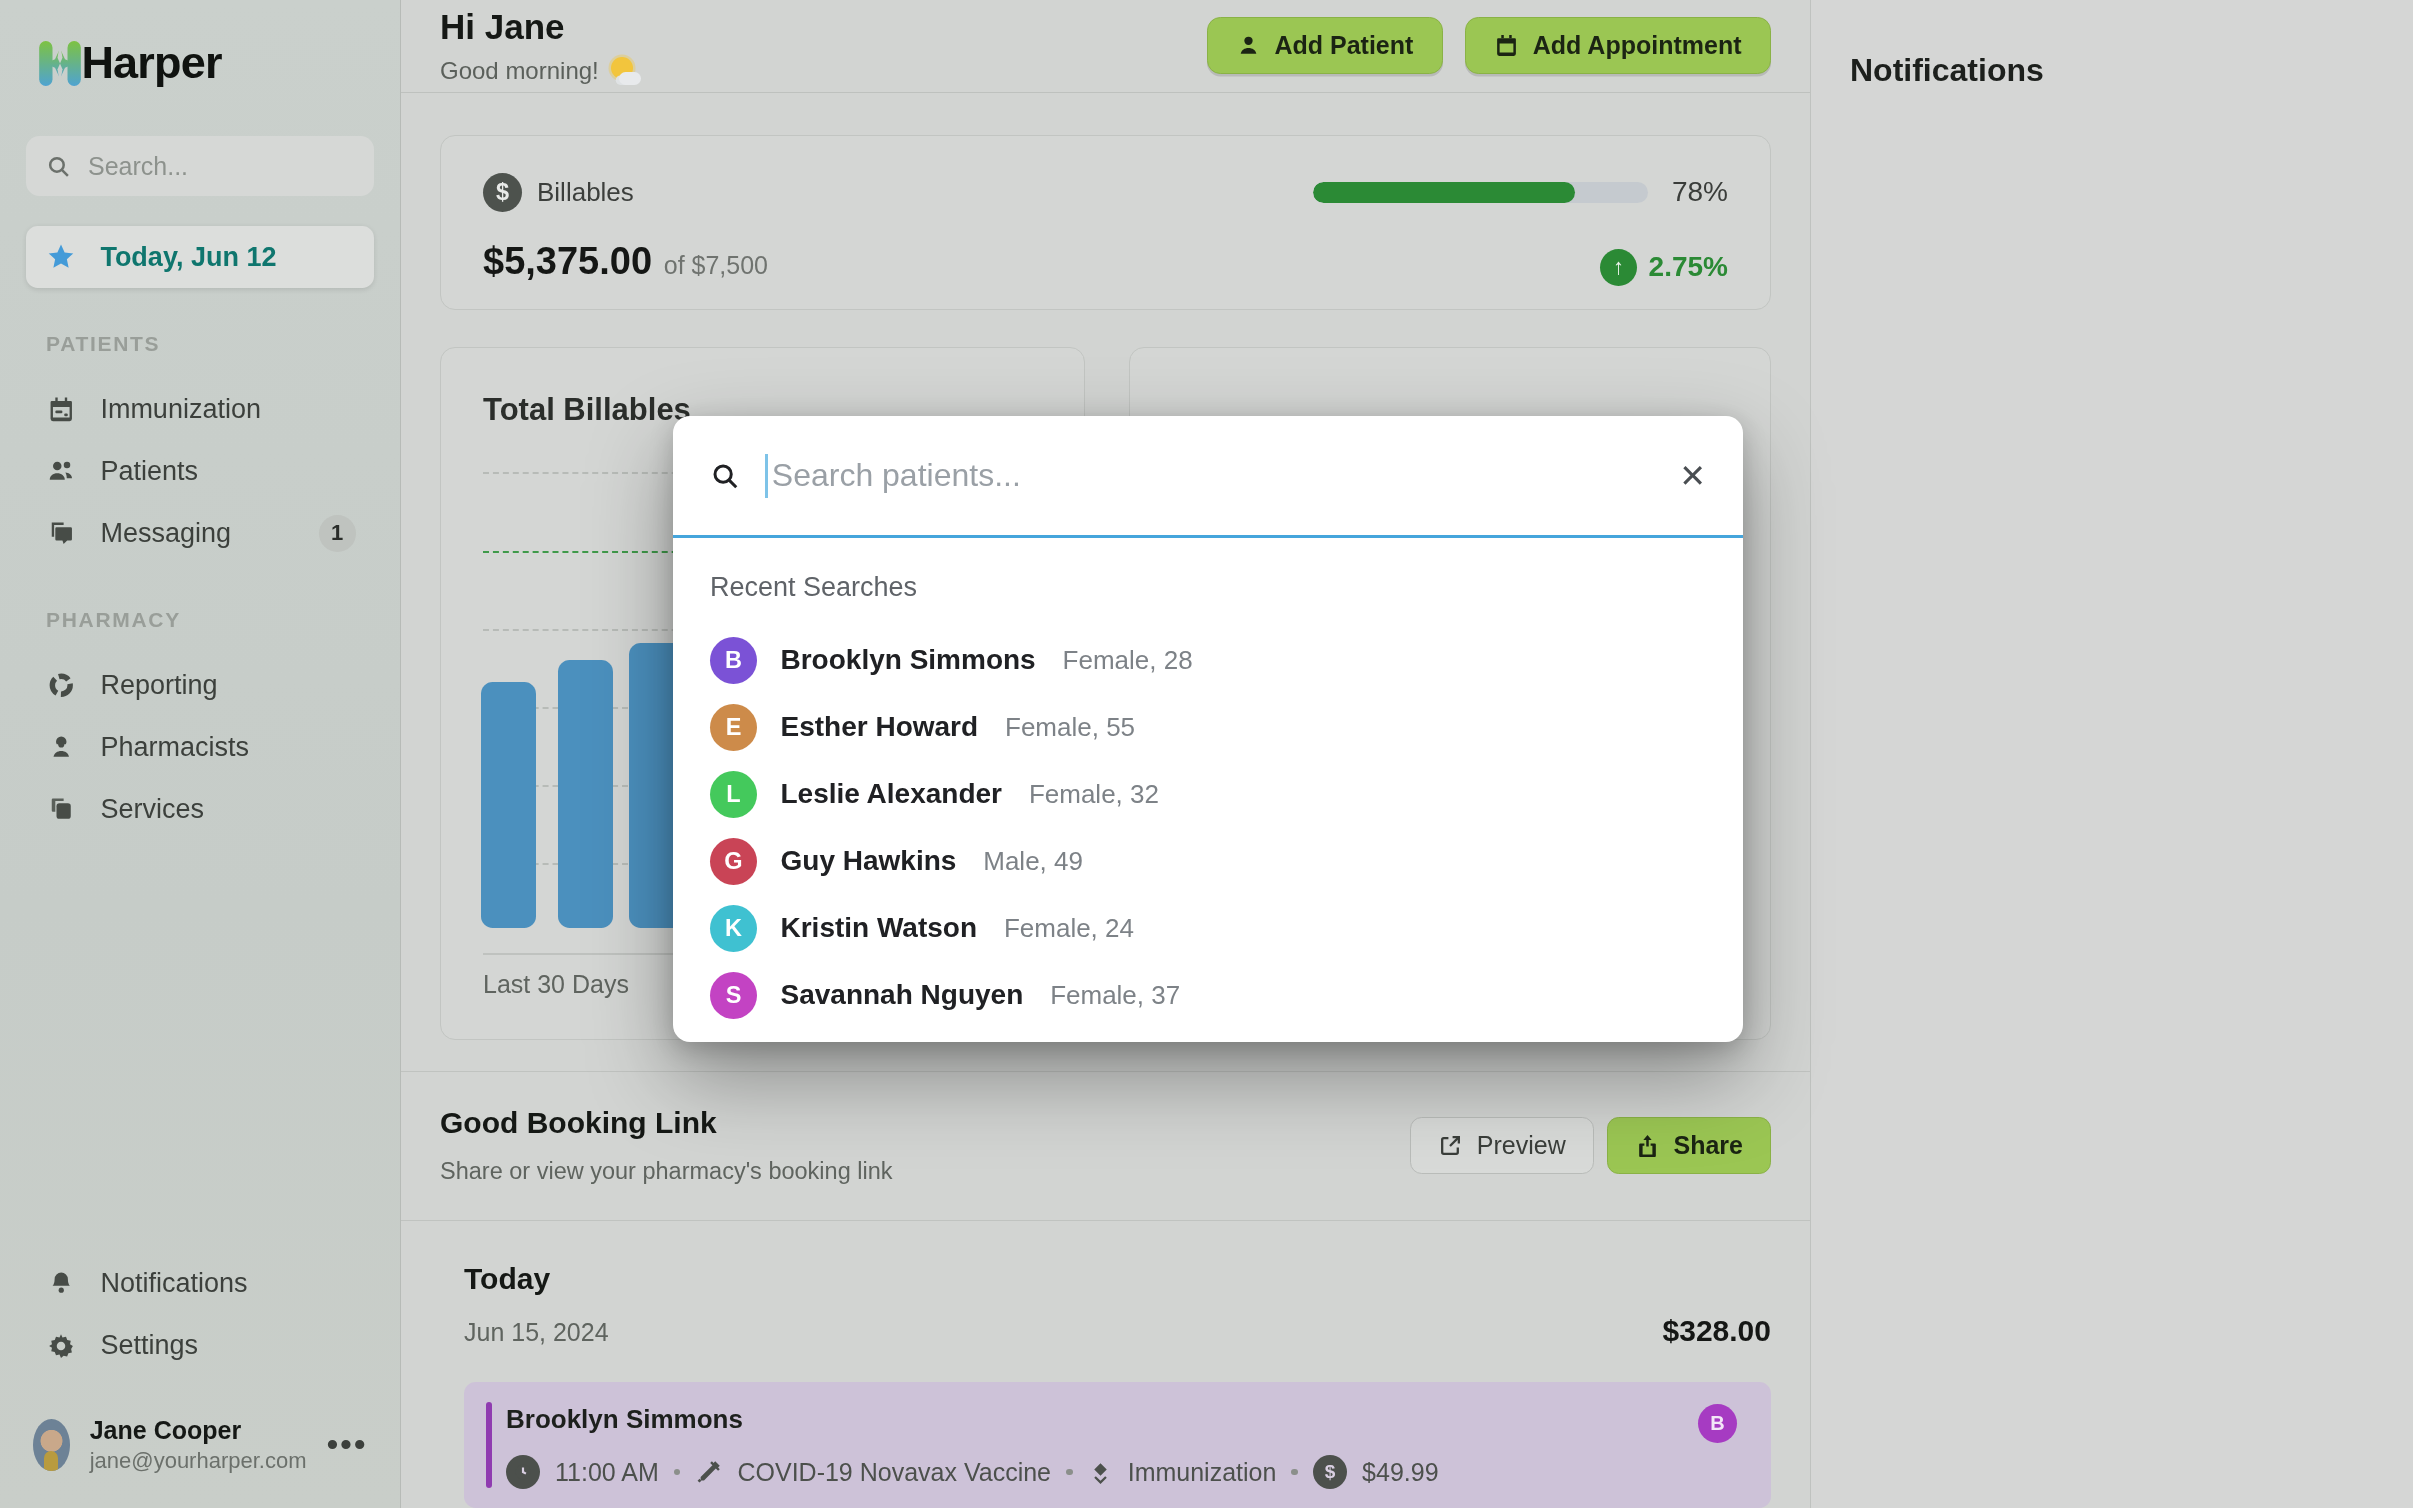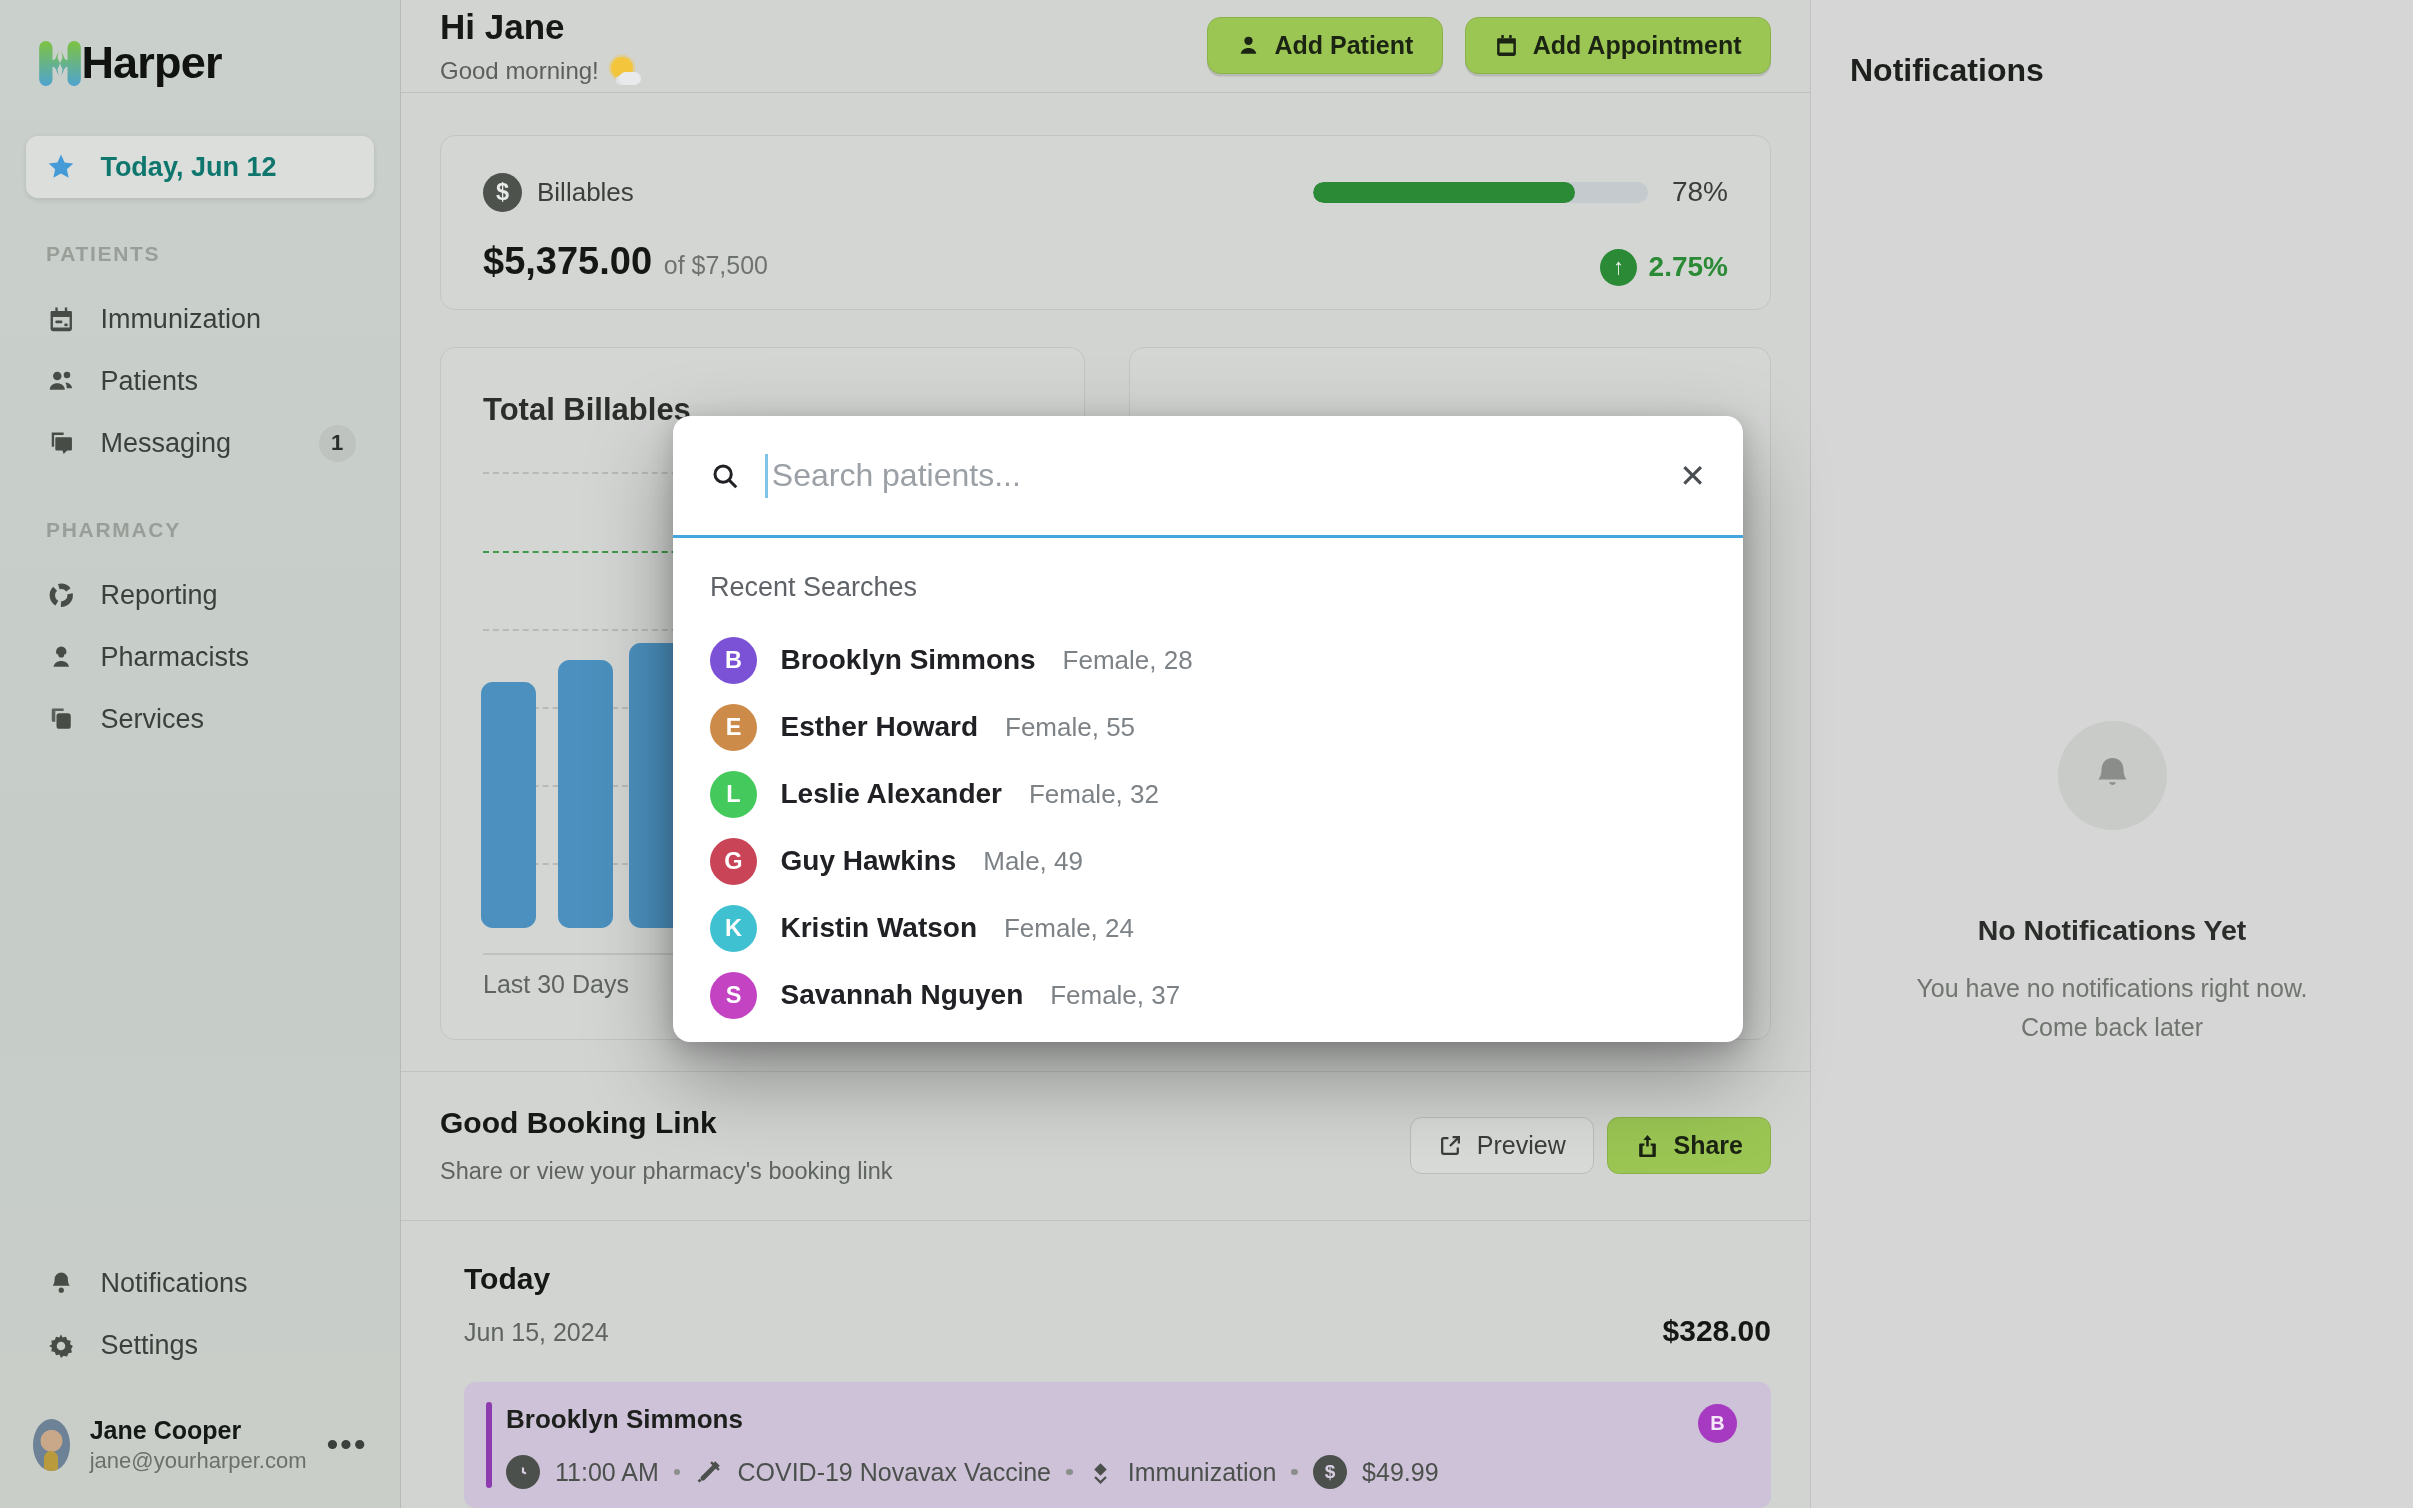--- a/index.html
+++ b/index.html
@@ -148,20 +148,27 @@
           </defs>
         <rect x="0" y="0" width="16" height="54" rx="8" fill="url(#lg)"></rect>
         <rect x="34" y="0" width="16" height="54" rx="8" fill="url(#lg)"></rect>
         <path d="M25 9 L31 22 L43 27 L31 32 L25 45 L19 32 L7 27 L19 22 Z" fill="url(#lg)"></path>
         <path d="M25 2 L28 20 L25 27 L22 20 Z" fill="#cad0cc"></path>
         <path d="M25 52 L28 34 L25 27 L22 34 Z" fill="#cad0cc"></path>
       </svg>
       <span class="logo-text">Harper</span>
     </div>
 
+    <div class="side-search">
+      <svg width="25" height="25" viewBox="0 0 24 24" fill="none" stroke="#6b706b" stroke-width="2.4">
+          <circle cx="10.5" cy="10.5" r="6.5"></circle>
+          <line x1="15.5" y1="15.5" x2="21" y2="21"></line>
+        </svg>
+      <input type="text" placeholder="Search..." style="">
+    </div>
 
     <div class="nav-item active">
       <span class="ico">
         <svg width="30" height="30" viewBox="0 0 24 24" fill="#449bd8">
             <path d="M12 2l2.9 6.3 6.9.8-5.1 4.7 1.4 6.8L12 17.2 5.9 20.6l1.4-6.8L2.2 9.1l6.9-.8z"></path>
           </svg>
       </span>
       <span>Today, Jun 12</span>
     </div>
 
@@ -389,33 +396,20 @@
             <span>$49.99</span>
           </div>
           <div class="appt-avatar">B</div>
         </div>
       </div>
     </div>
   </section>
 
   <aside class="right-panel">
     <div class="panel-title">Notifications</div>
-    <div class="empty-state">
-      <div class="bell-circle">
-        <svg width="47" height="47" viewBox="0 0 24 24" fill="#8a8d8a">
-            <path d="M12 3a5.6 5.6 0 015.6 5.6c0 4 1.6 5.4 1.6 5.4H4.8s1.6-1.4 1.6-5.4A5.6 5.6 0 0112 3z"></path>
-            <path d="M10.2 15.5a1.9 1.9 0 003.6 0z"></path>
-          </svg>
-      </div>
-      <div class="empty-title">No Notifications Yet</div>
-      <div class="empty-sub">
-        <span>You have no notifications right now.</span><br>
-        <span>Come back later</span>
-      </div>
-    </div>
   </aside>
 
   <div class="modal">
     <div class="modal-search">
       <svg width="30" height="30" viewBox="0 0 24 24" fill="none" stroke="#202124" stroke-width="2.4">
           <circle cx="10.5" cy="10.5" r="6.5"></circle>
           <line x1="15.5" y1="15.5" x2="21" y2="21"></line>
         </svg>
       <span class="caret"></span>
       <input type="text" placeholder="Search patients..." style="">

